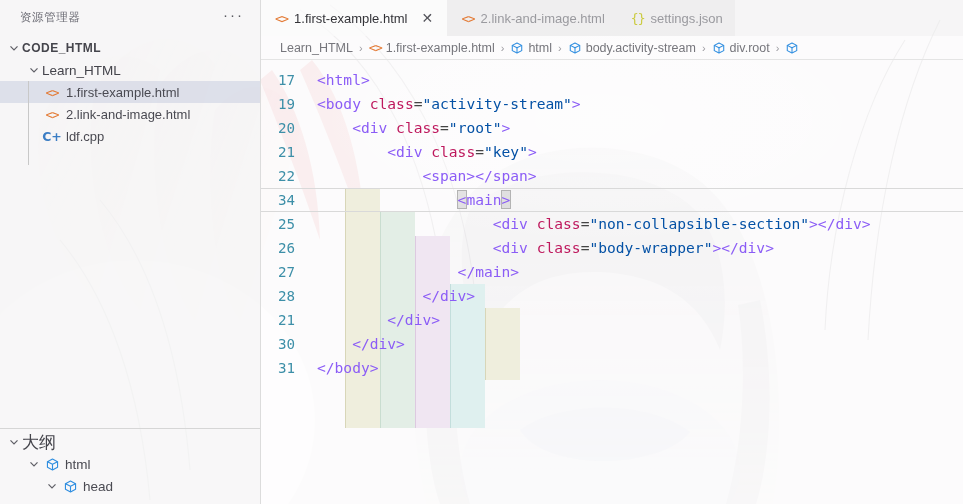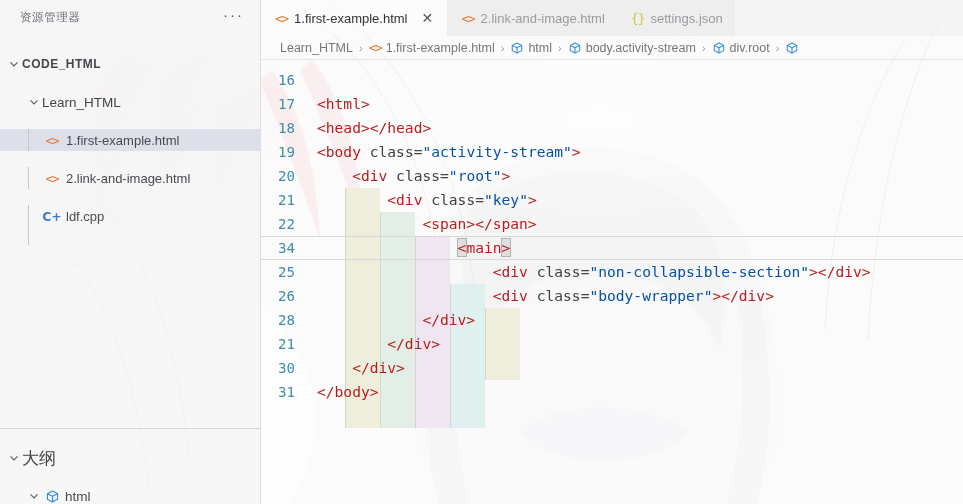--- a/index.html
+++ b/index.html
@@ -69,21 +69,20 @@
 
   .row {
     height: 22px;
     display: flex;
     align-items: center;
     font-size: 13px;
     color: #4a4a52;
     white-space: nowrap;
     cursor: pointer;
     position: relative;
-    margin-top: 16px;
   }
   .row.selected { background: rgba(205,210,226,0.62); }
 
   .twisty {
     width: 16px; min-width:16px;
     display: flex; align-items: center; justify-content: center;
     color: #5f5f66;
   }
   .twisty svg { display:block; }
 
@@ -235,22 +234,22 @@
     user-select: none;
   }
   .code-text { position: relative; flex:1; }
 
   
   .guides { position:absolute; top:0; left:0; height:100%; pointer-events:none; }
   .gblk { position:absolute; top:0; bottom:0; width:35px; }
   .gline { position:absolute; top:0; bottom:0; width:1px; }
 
   
-  .t-tag   { color: #b91c1c; text-align: right; }
-  .t-attr  { color: #404040; }
+  .t-tag   { color: #8b5cf6; text-align: right; }
+  .t-attr  { color: #be185d; }
   .t-str   { color: #0451a5; }
   .t-eq    { color: #444444; }
   .bracket-hl {
     background: rgba(180,180,180,0.35);
     outline: 1px solid #b3b3b3;
   }
 </style>
 </head>
 <body>
 
@@ -506,34 +505,26 @@
         <div class="gline" style="left:154px; top:176px; height:192px; background:#ddc9e0;"></div>
 
         <div class="gblk" style="left:189px; top:224px; height:144px; background:#dff0ef;"></div>
         <div class="gline" style="left:189px; top:224px; height:144px; background:#c3dedc;"></div>
 
         <div class="gblk" style="left:224px; top:248px; height:72px; background:#efeedd;"></div>
         <div class="gline" style="left:224px; top:248px; height:72px; background:#d8d6b8;"></div>
       </div>
 
 
-      <div class="code-line">
-        <span class="ln">16</span>
-        <span class="code-text"></span>
-      </div>
 
       <div class="code-line">
         <span class="ln">17</span>
         <span class="code-text"><span class="t-tag">&lt;html&gt;</span></span>
       </div>
 
-      <div class="code-line">
-        <span class="ln">18</span>
-        <span class="code-text"><span class="t-tag">&lt;head&gt;&lt;/head&gt;</span></span>
-      </div>
 
       <div class="code-line">
         <span class="ln">19</span>
         <span class="code-text"><span class="t-tag">&lt;body</span> <span class="t-attr">class</span><span class="t-eq">=</span><span class="t-str">"activity-stream"</span><span class="t-tag">&gt;</span></span>
       </div>
 
       <div class="code-line">
         <span class="ln">20</span>
         <span class="code-text">    <span class="t-tag">&lt;div</span> <span class="t-attr">class</span><span class="t-eq">=</span><span class="t-str">"root"</span><span class="t-tag">&gt;</span></span>
       </div>
@@ -557,20 +548,24 @@
       <div class="code-line">
         <span class="ln">25</span>
         <span class="code-text">                    <span class="t-tag">&lt;div</span> <span class="t-attr">class</span><span class="t-eq">=</span><span class="t-str">"non-collapsible-section"</span><span class="t-tag">&gt;&lt;/div&gt;</span></span>
       </div>
 
       <div class="code-line">
         <span class="ln">26</span>
         <span class="code-text">                    <span class="t-tag">&lt;div</span> <span class="t-attr">class</span><span class="t-eq">=</span><span class="t-str">"body-wrapper"</span><span class="t-tag">&gt;&lt;/div&gt;</span></span>
       </div>
 
+      <div class="code-line">
+        <span class="ln">27</span>
+        <span class="code-text">                <span class="t-tag">&lt;/main&gt;</span></span>
+      </div>
 
       <div class="code-line">
         <span class="ln">28</span>
         <span class="code-text">            <span class="t-tag">&lt;/div&gt;</span></span>
       </div>
 
       <div class="code-line">
         <span class="ln">21</span>
         <span class="code-text">        <span class="t-tag">&lt;/div&gt;</span></span>
       </div>

